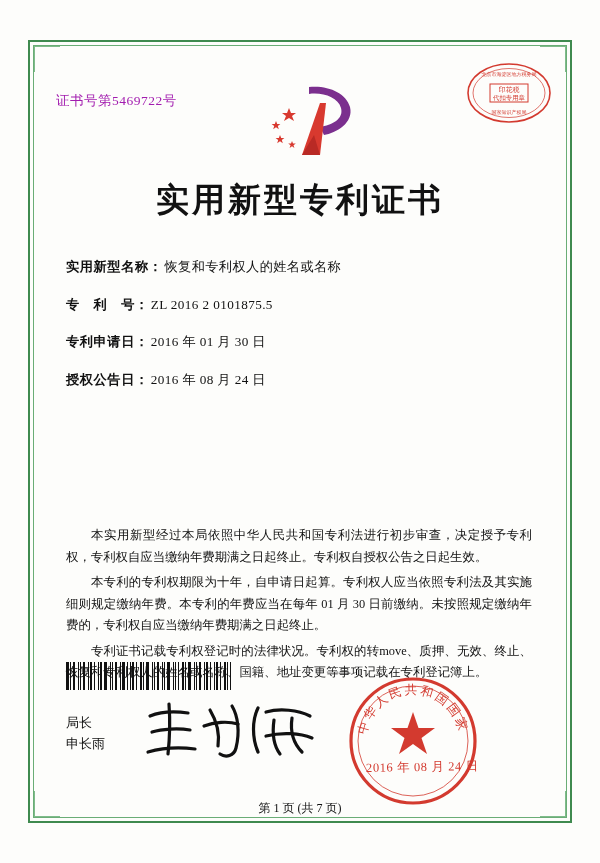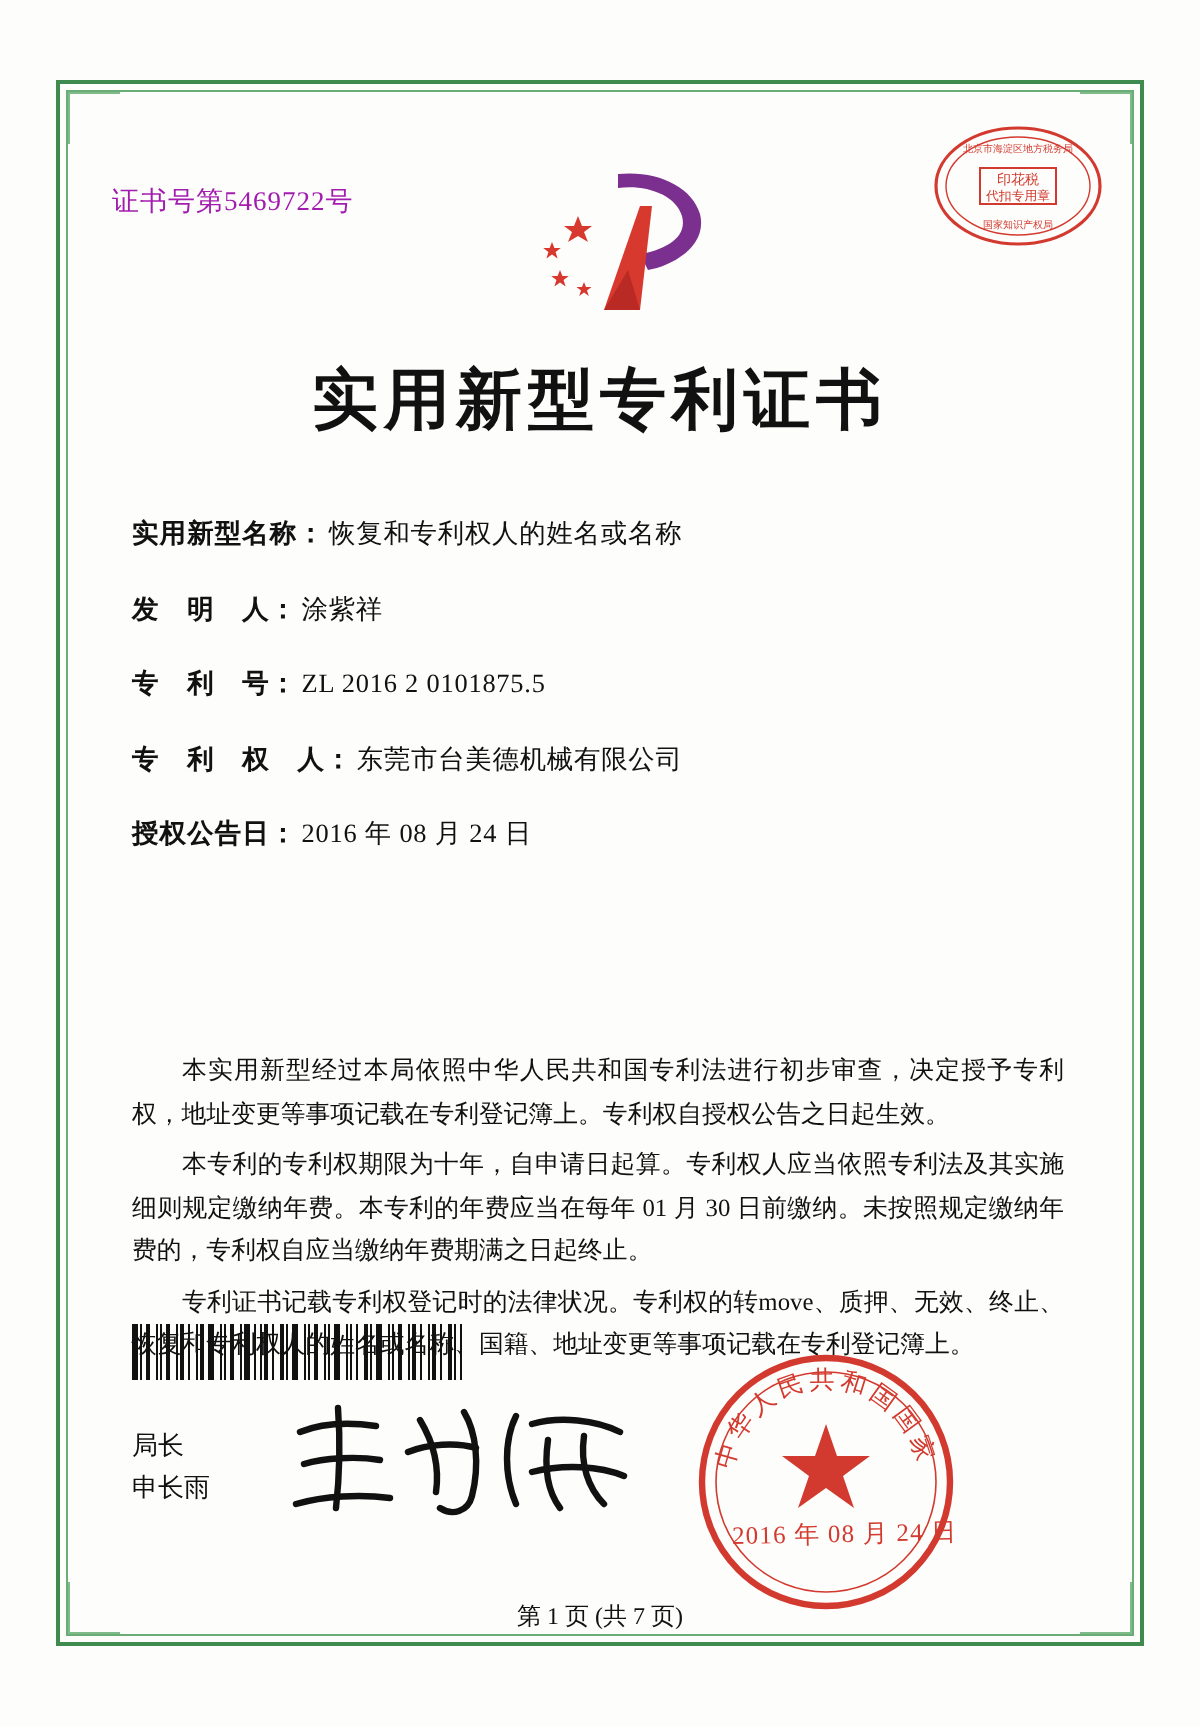--- a/index.html
+++ b/index.html
@@ -247,39 +247,35 @@
   </div>
 
   <div class="doc-title">实用新型专利证书</div>
 
   <div class="fields">
     <div class="field-row">
       <span class="field-label">实用新型名称：</span>
       <span class="field-value">恢复和专利权人的姓名或名称</span>
     </div>
     <div class="field-row">
-      <span class="field-label">发　明　人：</span>
-      <span class="field-value">涂紫祥</span>
-    </div>
-    <div class="field-row">
       <span class="field-label">专　利　号：</span>
       <span class="field-value">ZL 2016 2 0101875.5</span>
     </div>
     <div class="field-row">
-      <span class="field-label">专　利　权　人：</span>
-      <span class="field-value">东莞市台美德机械有限公司</span>
+      <span class="field-label">专利申请日：</span>
+      <span class="field-value">2016 年 01 月 30 日</span>
     </div>
     <div class="field-row">
       <span class="field-label">授权公告日：</span>
       <span class="field-value">2016 年 08 月 24 日</span>
     </div>
   </div>
 
   <div class="body-text">
-    <p>本实用新型经过本局依照中华人民共和国专利法进行初步审查，决定授予专利权，地址变更等事项记载在专利登记簿上。专利权自授权公告之日起生效。</p>
+    <p>本实用新型经过本局依照中华人民共和国专利法进行初步审查，决定授予专利权，专利权自应当缴纳年费期满之日起终止。专利权自授权公告之日起生效。</p>
     <p>本专利的专利权期限为十年，自申请日起算。专利权人应当依照专利法及其实施细则规定缴纳年费。本专利的年费应当在每年 01 月 30 日前缴纳。未按照规定缴纳年费的，专利权自应当缴纳年费期满之日起终止。</p>
     <p>专利证书记载专利权登记时的法律状况。专利权的转move、质押、无效、终止、恢复和专利权人的姓名或名称、国籍、地址变更等事项记载在专利登记簿上。</p>
   </div>
 
   <div class="barcode">
       <i style="width: 3px; margin-right: 1px;"></i>
       <i style="width: 1px; margin-right: 2px;"></i>
       <i style="width: 2px; margin-right: 3px;"></i>
       <i style="width: 1px; margin-right: 1px;"></i>
       <i style="width: 1px; margin-right: 2px;"></i>

